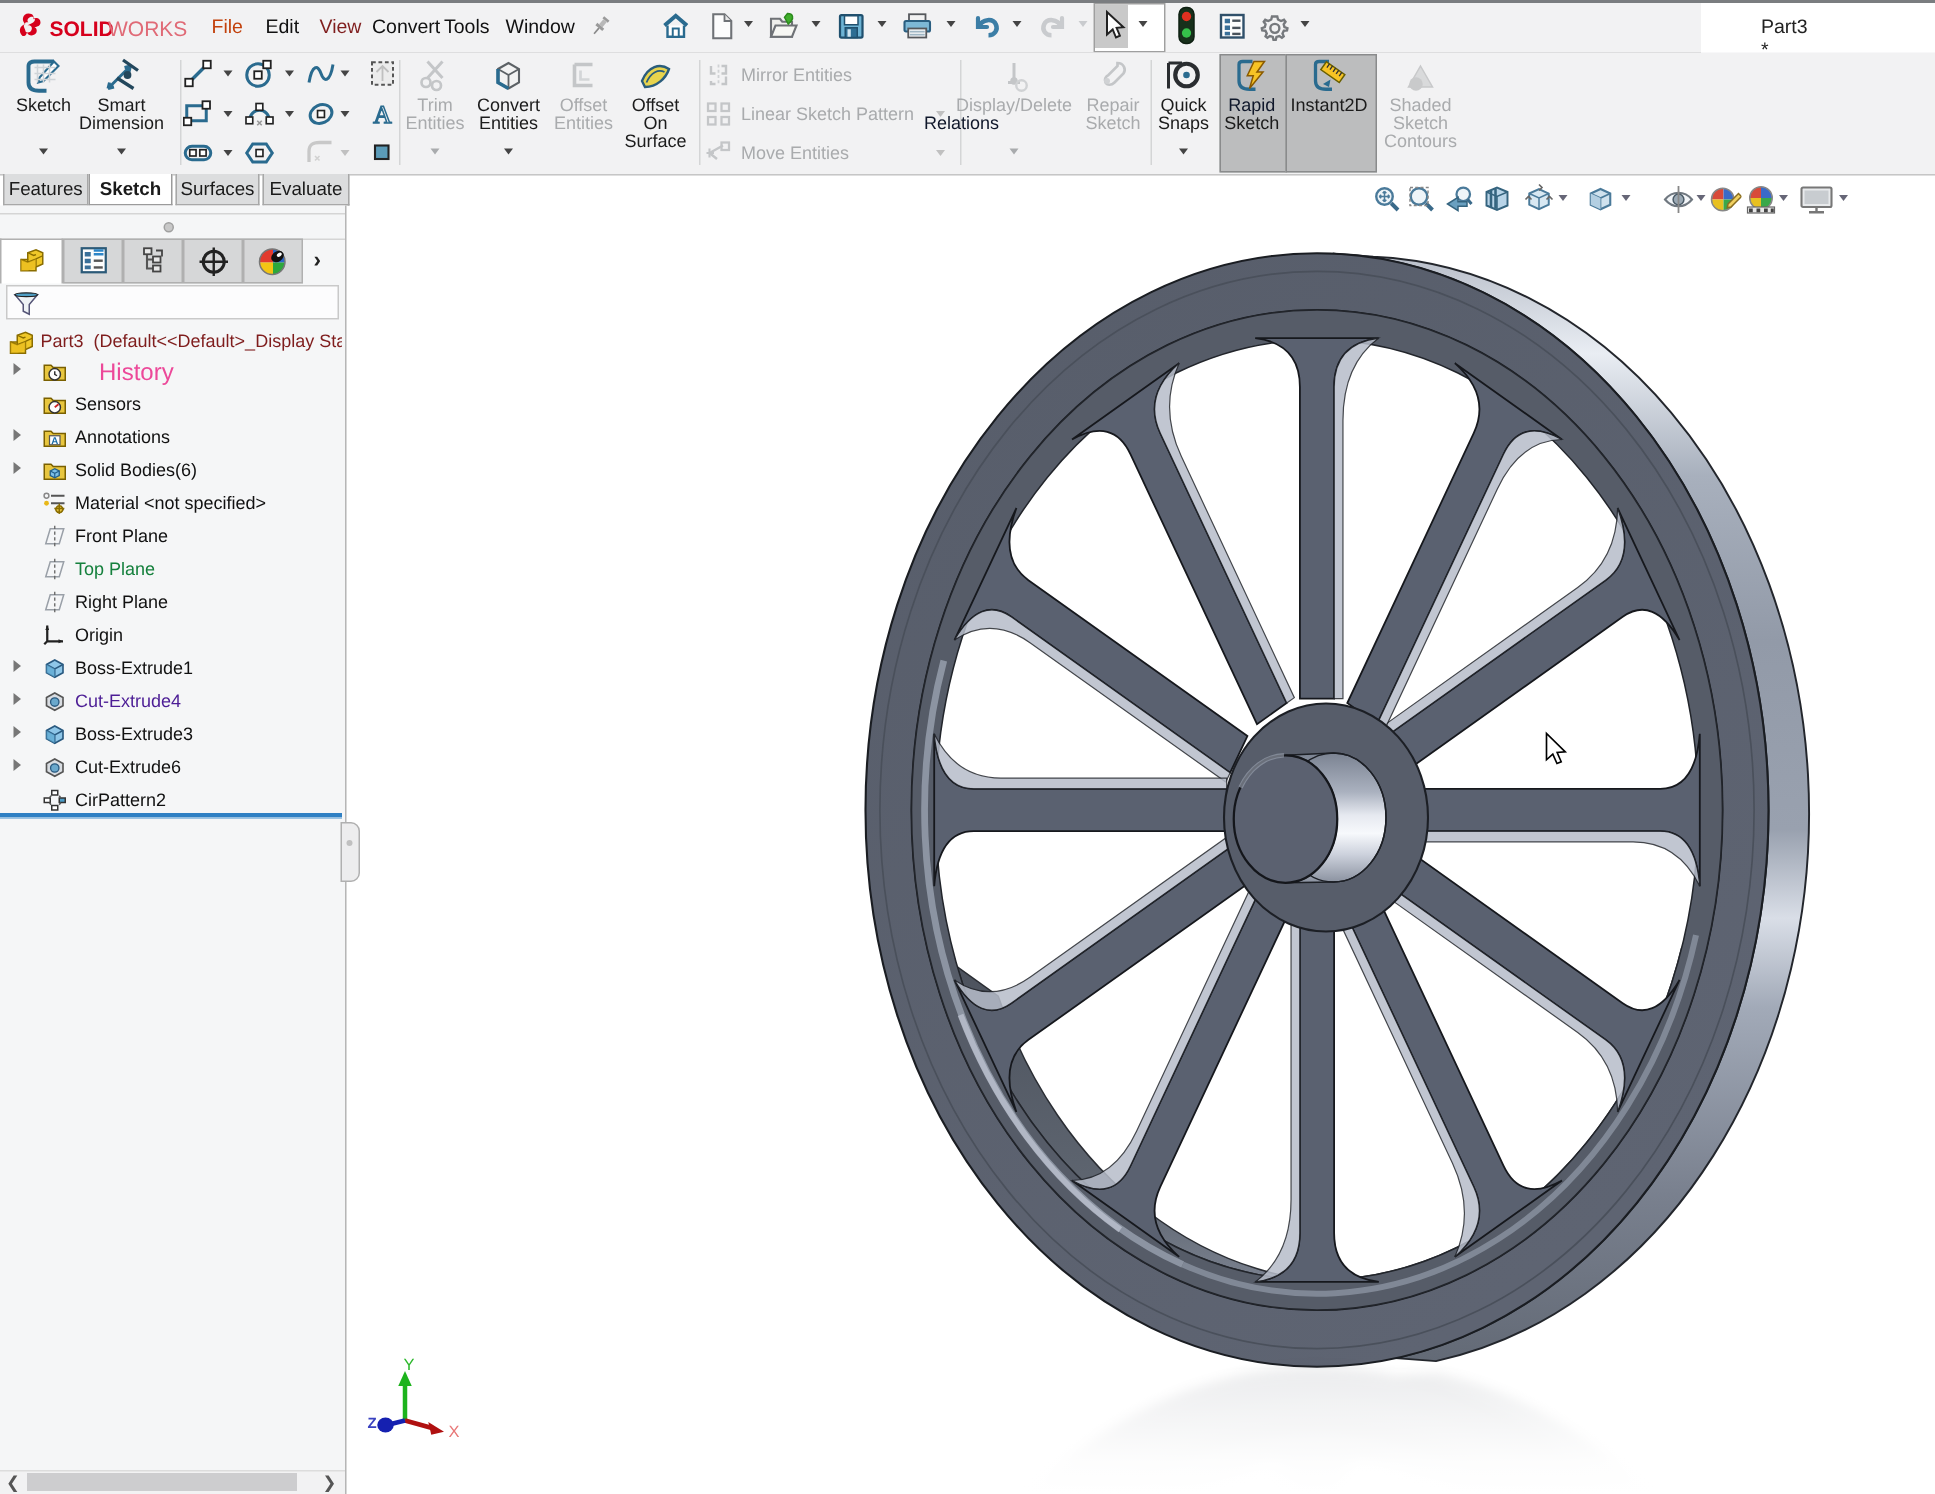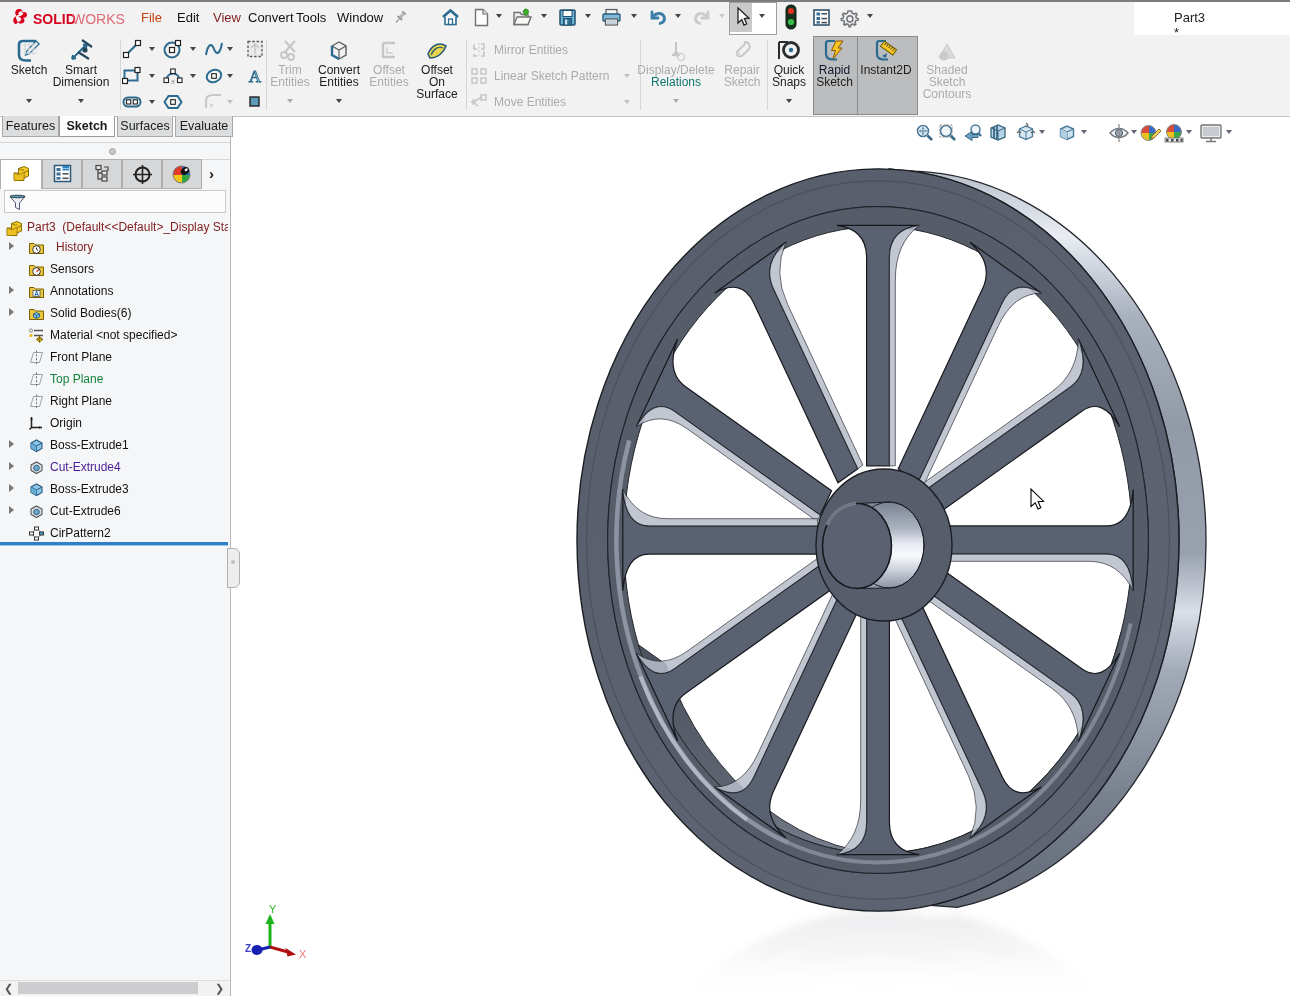--- a/index.html
+++ b/index.html
@@ -402,21 +402,21 @@
     <span style="position:absolute;left:624px;top:100px;width:0;height:0;border-left:3.5px solid transparent;border-right:3.5px solid transparent;border-top:4.5px solid #c0c0c0"></span>
     <div style="left:640px;top:40px;width:1px;height:70px;background:#d4d5d6;"></div>
     <div style="left:663px;top:38px;width:26px;height:26px;">
       <svg width="26" height="26" viewBox="0 0 26 26">
         <path d="M13 4 L13 14 M9 17 L17 17" stroke="#c4c6c8" stroke-width="2"></path>
         <circle cx="13" cy="16" r="2.5" fill="#c4c6c8"></circle>
         <circle cx="18" cy="19" r="3.5" fill="none" stroke="#d0d2d4" stroke-width="1.6"></circle>
       </svg>
     </div>
     <div style="position:absolute;left:616px;top:63.0px;width:120px;text-align:center;font-size:12px;color:#a9abad">Display/Delete</div>
-    <div style="position:absolute;left:616px;top:75.2px;width:120px;text-align:center;font-size:12px;color:#0f766e">Relations</div>
+    <div style="position:absolute;left:616px;top:75.2px;width:120px;text-align:left;font-size:12px;color:#0f172a">Relations</div>
     <span style="position:absolute;left:672.5px;top:99px;width:0;height:0;border-left:3.5px solid transparent;border-right:3.5px solid transparent;border-top:4.5px solid #a9abad"></span>
     <div style="left:729px;top:38px;width:26px;height:26px;">
       <svg width="26" height="26" viewBox="0 0 26 26">
         <path d="M16 4 C20 4 22 8 20 11 L14 17 C12 19 9 19 8 17 C7 15 8 13 10 12 L16 6 Z" fill="none" stroke="#c4c6c8" stroke-width="1.8"></path>
         <circle cx="9" cy="16" r="2" fill="#d0d2d4"></circle>
       </svg>
     </div>
     <div style="position:absolute;left:682px;top:63.0px;width:120px;text-align:center;font-size:12px;color:#a9abad">Repair</div>
     <div style="position:absolute;left:682px;top:75.2px;width:120px;text-align:center;font-size:12px;color:#a9abad">Sketch</div>
     <div style="left:767px;top:40px;width:1px;height:70px;background:#d4d5d6;"></div>
@@ -540,21 +540,21 @@
     </div>
     <span style="position:absolute;left:27px;top:220px;font-size:12px;color:#7f1d1d;white-space:nowrap;overflow:hidden;width:201px;display:inline-block">Part3&nbsp; (Default&lt;&lt;Default&gt;_Display Sta</span>
     <span style="position:absolute;left:9px;top:242px;width:0;height:0;border-top:4px solid transparent;border-bottom:4px solid transparent;border-left:5px solid #777"></span>
     <div style="left:28px;top:239px;width:17px;height:17px;">
       <svg width="17" height="17" viewBox="0 0 17 17">
         <path d="M1.5 14.5 L1.5 4.5 L6 4.5 L7.5 6 L15.5 6 L15.5 14.5 Z" fill="#e8c63f" stroke="#7a6000" stroke-width="1"></path>
         <circle cx="8.5" cy="10.5" r="3.8" fill="#fdfdfd" stroke="#333" stroke-width="1"></circle>
         <path d="M8.5 8.5 L8.5 10.5 L10 11.5" stroke="#333" stroke-width="1" fill="none"></path>
       </svg>
     </div>
-    <span style="position:absolute;left:56px;top:240px;font-size:12px;color:#7f1d1d;white-space:nowrap">History</span>
+    <span style="position:absolute;left:66px;top:240px;font-size:16px;color:#ec4899;white-space:nowrap">History</span>
     <div style="left:28px;top:261px;width:17px;height:17px;">
       <svg width="17" height="17" viewBox="0 0 17 17">
         <path d="M1.5 14.5 L1.5 4.5 L6 4.5 L7.5 6 L15.5 6 L15.5 14.5 Z" fill="#e8c63f" stroke="#7a6000" stroke-width="1"></path>
         <circle cx="8.5" cy="10.5" r="3.8" fill="#fdfdfd" stroke="#333" stroke-width="1"></circle>
         <path d="M8.5 10.5 L11 8.5" stroke="#c22" stroke-width="1.2"></path>
       </svg>
     </div>
     <span style="position:absolute;left:50px;top:262px;font-size:12px;color:#111;white-space:nowrap">Sensors</span>
     <span style="position:absolute;left:9px;top:286px;width:0;height:0;border-top:4px solid transparent;border-bottom:4px solid transparent;border-left:5px solid #777"></span>
     <div style="left:28px;top:283px;width:17px;height:17px;">

